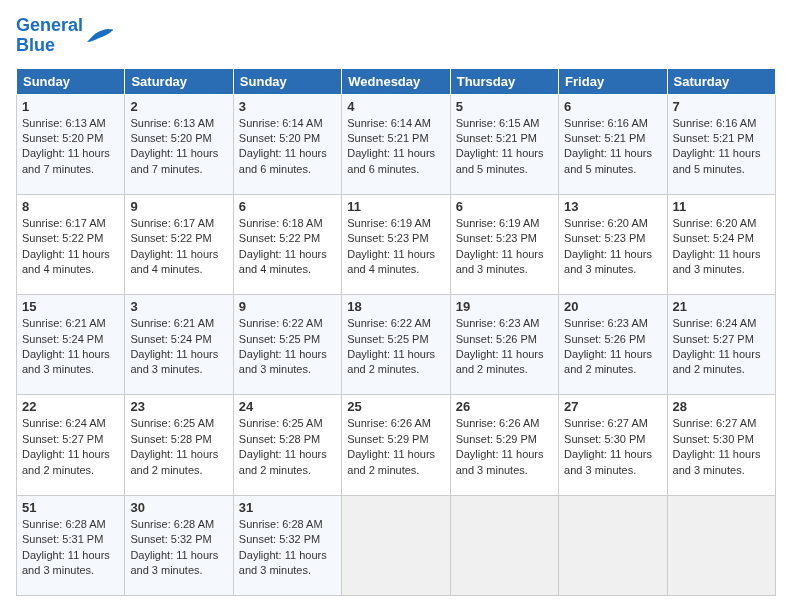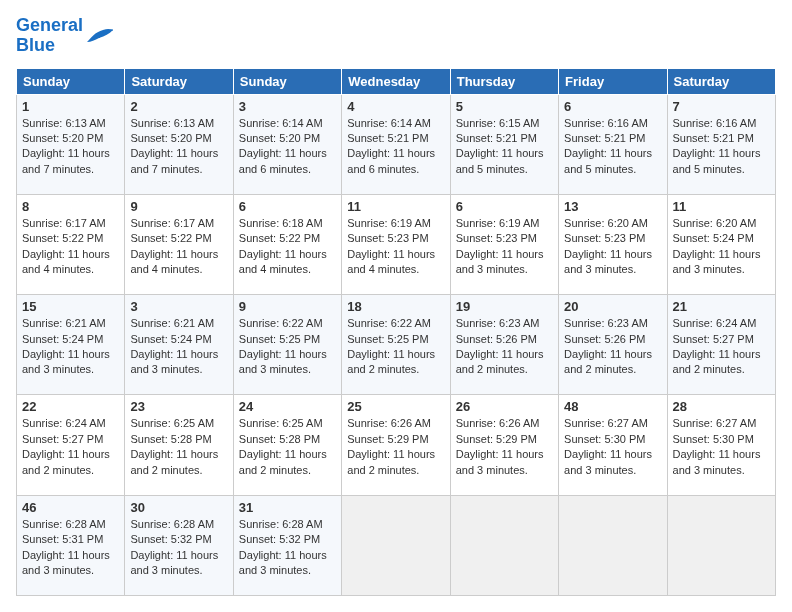--- a/index.html
+++ b/index.html
@@ -347,39 +347,39 @@
       </td>
           <td>
         <span class="day-num">26</span>
         <div class="day-info">
           Sunrise: 6:26 AM<br>
           Sunset: 5:29 PM<br>
           Daylight: 11 hours and 3 minutes.
         </div>
       </td>
           <td>
-        <span class="day-num">48</span>
+        <span class="day-num">27</span>
         <div class="day-info">
           Sunrise: 6:27 AM<br>
           Sunset: 5:30 PM<br>
           Daylight: 11 hours and 3 minutes.
         </div>
       </td>
           <td>
         <span class="day-num">28</span>
         <div class="day-info">
           Sunrise: 6:27 AM<br>
           Sunset: 5:30 PM<br>
           Daylight: 11 hours and 3 minutes.
         </div>
       </td>
         </tr>
         <tr>
           <td>
-        <span class="day-num">46</span>
+        <span class="day-num">51</span>
         <div class="day-info">
           Sunrise: 6:28 AM<br>
           Sunset: 5:31 PM<br>
           Daylight: 11 hours and 3 minutes.
         </div>
       </td>
           <td>
         <span class="day-num">30</span>
         <div class="day-info">
           Sunrise: 6:28 AM<br>

